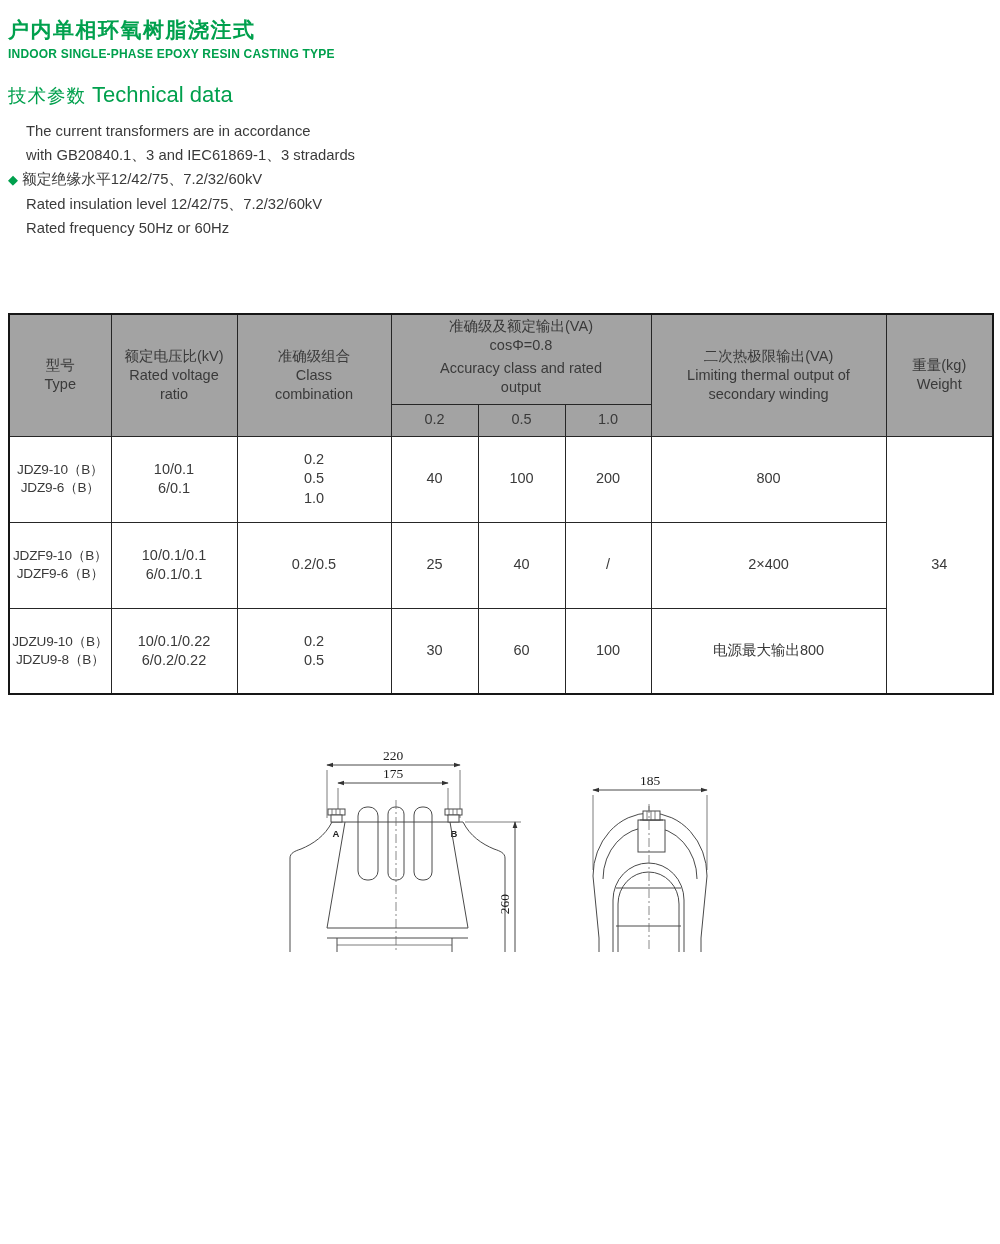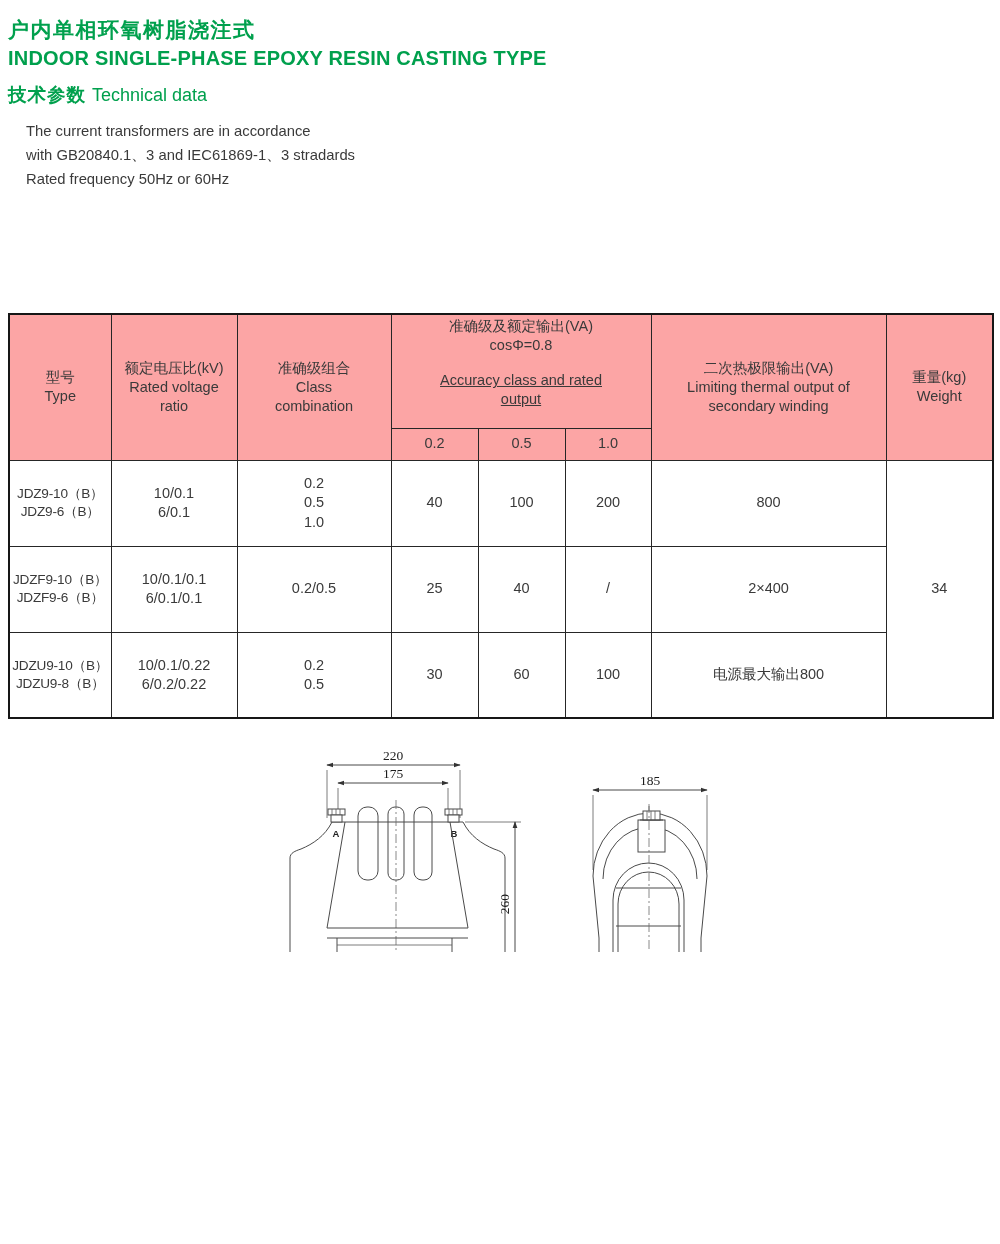--- a/index.html
+++ b/index.html
@@ -2,45 +2,45 @@
 <html><head>
 <meta charset="utf-8">
 <style>
   html,body{margin:0;padding:0;background:#fff;}
   .page{position:relative;width:1000px;height:952px;background:#ffffff;overflow:hidden;
         font-family:"Liberation Sans","DejaVu Sans",sans-serif;color:#3c3c3c;}
 
   
   .titles{position:absolute;left:8px;top:16px;}
   .title-zh{font-size:21px;font-weight:bold;color:#00A04D;letter-spacing:1.5px;}
-  .title-en{font-size:20px;font-weight:bold;color:#00A04D;margin-top:3px;letter-spacing:.2px;}
+  .title-en{font-size:12px;font-weight:bold;color:#00A04D;margin-top:3px;letter-spacing:.2px;}
   .sec{position:absolute;left:8px;}
   .sec-tech{top:82px;}
   .sec-dim{top:702px;}
-  .sec-zh{font-size:18.5px;font-weight:bold;color:#00A04D;letter-spacing:1px;}
-  .sec-en{font-size:18px;color:#00A04D;margin-left:6px;}
+  .sec-zh{font-size:18.5px;font-weight:normal;color:#00A04D;letter-spacing:1px;}
+  .sec-en{font-size:22px;color:#00A04D;margin-left:6px;}
 
   
   .bullets{position:absolute;left:8px;top:119px;list-style:none;margin:0;padding:0;
            font-size:14.8px;line-height:24px;color:#3a3a3a;}
   .dia{color:#00A04D;font-size:13px;margin-right:4px;}
   .b-en{padding-left:18px;}
 
   
   table.spec{position:absolute;left:8px;top:313px;width:984px;border-collapse:collapse;
              table-layout:fixed;text-align:center;font-size:14.5px;color:#3a3a3a;
              border:2px solid #161616;}
   .spec th,.spec td{border:1px solid #262626;font-weight:normal;padding:2px;line-height:1.32;
                     vertical-align:middle;}
-  .spec thead th{background:#fca5a5;}
+  .spec thead th{background:#a3a3a3;}
   .spec thead tr.h1{height:80px;}
   .spec thead tr.h2{height:32px;}
   .spec tbody tr{height:86px;background:#fff;text-align:center;}
   .narrow{max-width:115px;margin:0 auto;}
-  .narrow2{max-width:172px;margin:16px auto;text-decoration:underline;}
+  .narrow2{max-width:172px;margin:4px auto;}
   .narrow3{max-width:168px;margin:0 auto;}
   .cell-type{font-size:13.6px;letter-spacing:-.2px;}
 
   
   svg{position:absolute;overflow:visible;}
   .ln{stroke:#4a4a4a;stroke-width:1;fill:none;}
   .lnf{stroke:#4a4a4a;stroke-width:1;fill:#ffffff;}
   .thin{stroke:#5a5a5a;stroke-width:.8;fill:none;}
   .dim{stroke:#333;stroke-width:.9;fill:none;}
   .cl{stroke:#6a6a6a;stroke-width:.8;fill:none;stroke-dasharray:9 3 2 3;}
@@ -59,20 +59,24 @@
   </div>
 
   <div class="sec sec-tech">
     <span class="sec-zh">技术参数</span><span class="sec-en">Technical data</span>
   </div>
 
   <ul class="bullets">
     <li>
       <div class="b-en">The current transformers are in accordance</div>
       <div class="b-en">with GB20840.1、3 and IEC61869-1、3 stradards</div>
+    </li>
+    <li>
+      <div><span class="dia">◆</span><span>额定绝缘水平12/42/75、7.2/32/60kV</span></div>
+      <div class="b-en">Rated insulation level 12/42/75、7.2/32/60kV</div>
     </li>
     <li>
       <div class="b-en">Rated frequency 50Hz or 60Hz</div>
     </li>
   </ul>
 
   <table class="spec">
     <colgroup>
       <col style="width:102px">
         <col style="width:126px">

